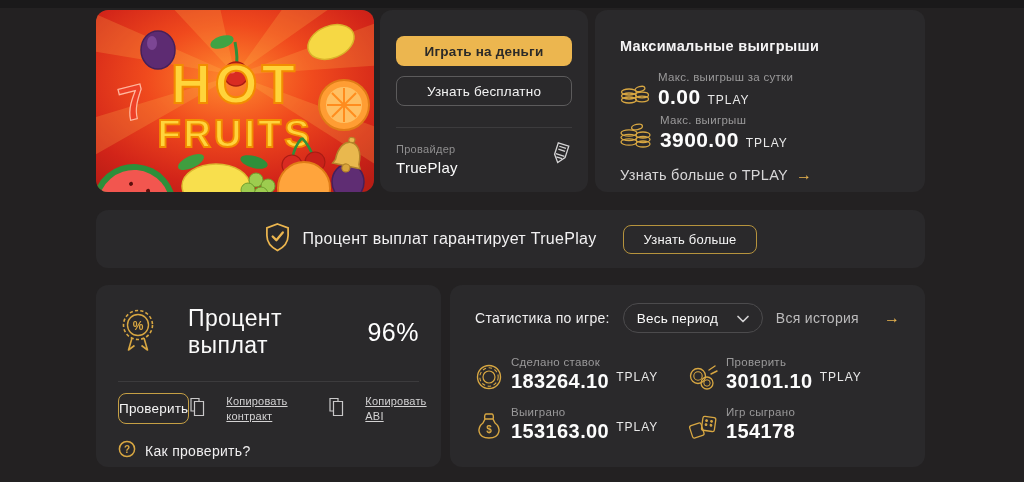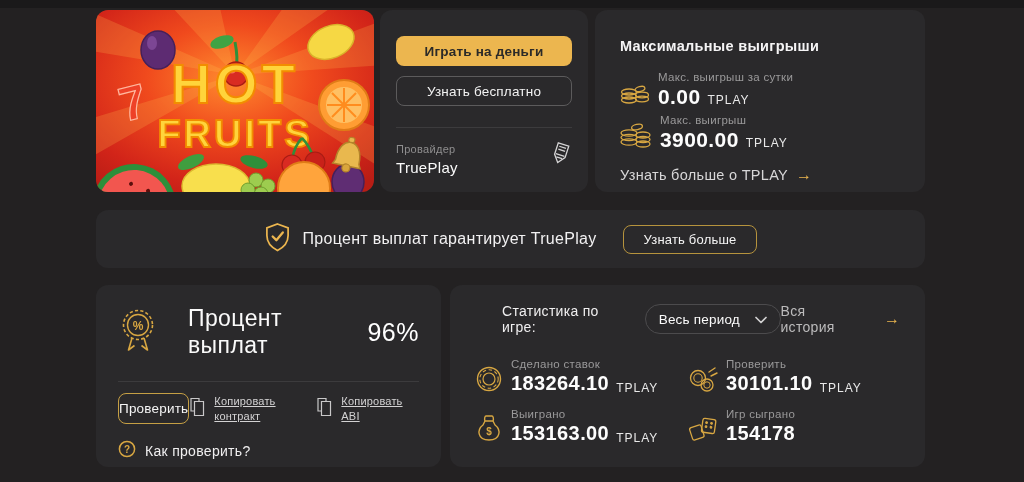--- a/index.html
+++ b/index.html
@@ -64,43 +64,43 @@
   #payout-panel { left:96px; top:285px; width:345px; height:182px; padding:20px 22px 0 22px; }
   .po-header { display:flex; align-items:center; }
   .po-title { margin-left:30px; font-size:23px; color:#fafafa; letter-spacing:.4px; }
   .po-value { margin-left:auto; font-size:25px; color:#ffffff; letter-spacing:.5px; }
   .po-divider { margin-top:22px; height:1px; background:#3c3b3d; }
   .po-actions { margin-top:11px; display:flex; align-items:flex-end; }
   .btn-check {
     width:100px; height:31px; background:transparent; border:1px solid #c59f44; border-radius:8px;
     color:#f5f5f5; font-family:inherit; font-size:13.5px; cursor:pointer; letter-spacing:.2px;
   }
-  .copy-link { display:flex; align-items:center; gap:8px; cursor:pointer; }
+  .copy-link { display:flex; align-items:center; gap:20px; cursor:pointer; }
   .copy-link:nth-of-type(2) { margin-left:22px; }
   .copy-link:nth-of-type(3) { margin-left:22px; }
   .copy-text { width:80px; font-size:11px; line-height:1.35; color:#d3d2d3; text-decoration:underline; letter-spacing:.2px; }
   .po-howto { margin-top:16px; display:flex; align-items:center; gap:9px; cursor:pointer; }
   .po-howto-text { font-size:14px; color:#f0eff0; letter-spacing:.3px; }
 
   
   #stats-panel { left:450px; top:285px; width:475px; height:182px; padding:18px 25px 0 25px; }
   .st-header { display:flex; align-items:center; }
-  .st-title { font-size:14px; color:#f0eff0; letter-spacing:.3px;margin-left:27px; }
+  .st-title { font-size:14px; color:#f0eff0; letter-spacing:.3px; }
   .st-dropdown {
     margin-left:13px; width:140px; height:30px; border:1px solid #4c4b4d; border-radius:15px;
     display:flex; align-items:center; justify-content:space-between; padding:0 13px; cursor:pointer;
   }
   .st-dropdown-value { font-size:13.5px; color:#fbfbfb; letter-spacing:.2px; }
   .st-history { margin-left:auto; display:flex; align-items:center; gap:25px; cursor:pointer; }
   .st-history-text { font-size:14px; color:#bcbbbc; letter-spacing:.3px; }
   .st-grid { margin-top:23px; display:grid; grid-template-columns:213px 1fr; row-gap:13px; }
   .stat { display:flex; align-items:flex-end; gap:8px; }
   .stat-icon { flex:0 0 28px; display:flex; justify-content:center; margin-bottom:2px; }
   .stat-label { font-size:11.5px; color:#9a999a; letter-spacing:.3px; }
-  .stat-value-line { margin-top:2px; display:flex; align-items:flex-end; gap:7px; }
+  .stat-value-line { margin-top:2px; display:flex; align-items:flex-start; gap:7px; }
   .stat-value { font-size:20px; font-weight:bold; color:#fdfdfd; letter-spacing:.4px; }
   .stat-currency { font-size:12px; color:#e9e9e9; letter-spacing:1px; }
 
   svg { overflow:visible; }
 </style>
 </head>
 <body>
 
 <div class="page">
   <div class="top-strip"></div>

